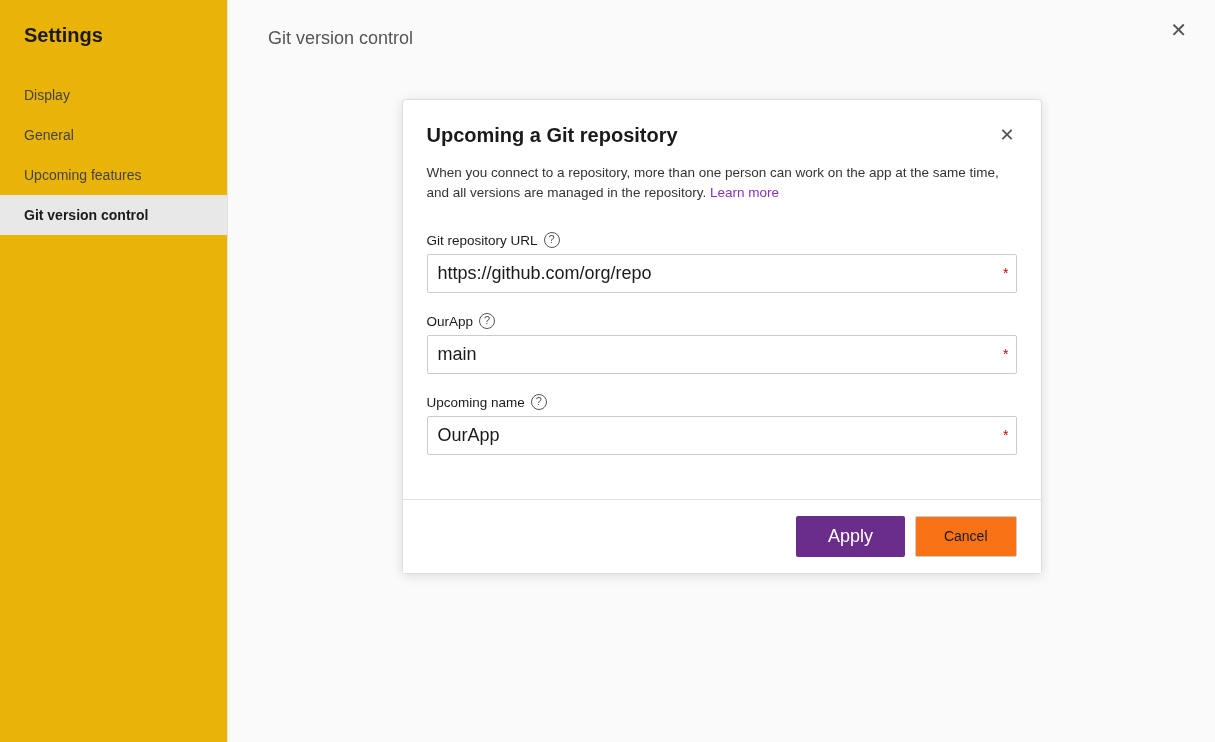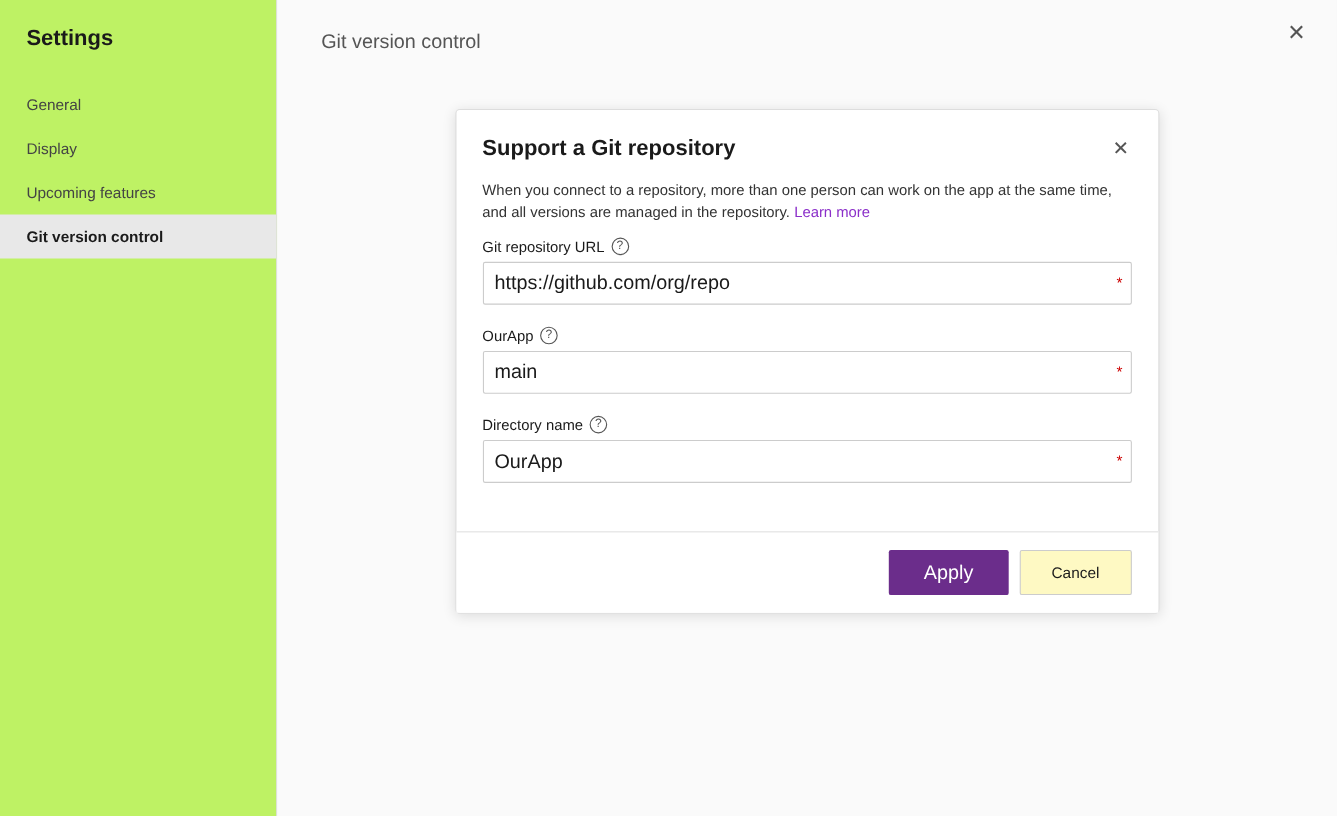--- a/index.html
+++ b/index.html
@@ -7,22 +7,22 @@
       font-family: 'Segoe UI', sans-serif;
       background: #f5f5f5;
       display: flex;
       height: 742px;
       width: 1215px;
       overflow: hidden;
     }
 
     
     .sidebar {
-      width: 252px;
-      background: #bef264;
+      width: 228px;
+      background: #eab308;
       padding: 24px 0;
       flex-shrink: 0;
       border-right: 1px solid #e0e0e0;
     }
     .sidebar-title {
       font-size: 20px;
       font-weight: 600;
       color: #1a1a1a;
       padding: 0 24px 28px 24px;
     }
@@ -113,21 +113,21 @@
 
     .dialog-body {
       padding: 16px 24px 24px 24px;
       flex: 1;
     }
 
     .dialog-description {
       font-size: 13.5px;
       color: #333;
       line-height: 1.5;
-      margin-bottom: 12px;
+      margin-bottom: 28px;
     }
 
     .dialog-description a {
       color: #8b2fc9;
       text-decoration: none;
     }
 
     .form-group {
       margin-bottom: 20px;
     }
@@ -197,53 +197,53 @@
       border: none;
       padding: 10px 32px;
       font-size: 18px;
       font-weight: 500;
       cursor: pointer;
       border-radius: 2px;
       font-family: 'Segoe UI', sans-serif;
     }
 
     .btn-cancel {
-      background: #fef9c3;
+      background: #f97316;
       color: #1a1a1a;
       border: 1px solid #ccc;
       padding: 10px 28px;
       font-size: 14px;
       font-weight: 400;
       cursor: pointer;
       border-radius: 2px;
       font-family: 'Segoe UI', sans-serif;
     }
   </style>
 </head>
 <body>
 
 <nav class="sidebar">
   <div class="sidebar-title">Settings</div>
   <div id="sidebar-items-container">
+      <div class="sidebar-item">Display</div>
       <div class="sidebar-item">General</div>
-      <div class="sidebar-item">Display</div>
       <div class="sidebar-item">Upcoming features</div>
       <div class="sidebar-item active">Git version control</div>
     </div>
 </nav>
 
 <div class="main">
   <div class="main-header">Git version control</div>
   <button class="main-close">✕</button>
 
   <div class="dialog-container">
     <div class="dialog">
 
       <div class="dialog-header">
-        <span class="dialog-title">Support a Git repository</span>
+        <span class="dialog-title">Upcoming a Git repository</span>
         <button class="dialog-close">✕</button>
       </div>
 
       <div class="dialog-body">
         <p class="dialog-description">
           <span>When you connect to a repository, more than one person can work on the app at the same time, and all versions are managed in the repository.</span>
           <a href="#">Learn more</a>
         </p>
 
         <div id="form-fields-container">
@@ -256,21 +256,21 @@
             </div>
             <div class="form-group">
               <div class="form-label">
                 <span>OurApp</span>
                 <span class="help-icon">?</span>
               </div>
               <div class="input-wrapper"><input type="text" class="form-input" value="main" style=""><span class="required-star">*</span></div>
             </div>
             <div class="form-group">
               <div class="form-label">
-                <span>Directory name</span>
+                <span>Upcoming name</span>
                 <span class="help-icon">?</span>
               </div>
               <div class="input-wrapper"><input type="text" class="form-input" value="OurApp" style=""><span class="required-star">*</span></div>
             </div>
           </div>
       </div>
 
       <div class="dialog-footer">
         <button class="btn-apply">Apply</button>
         <button class="btn-cancel">Cancel</button>

